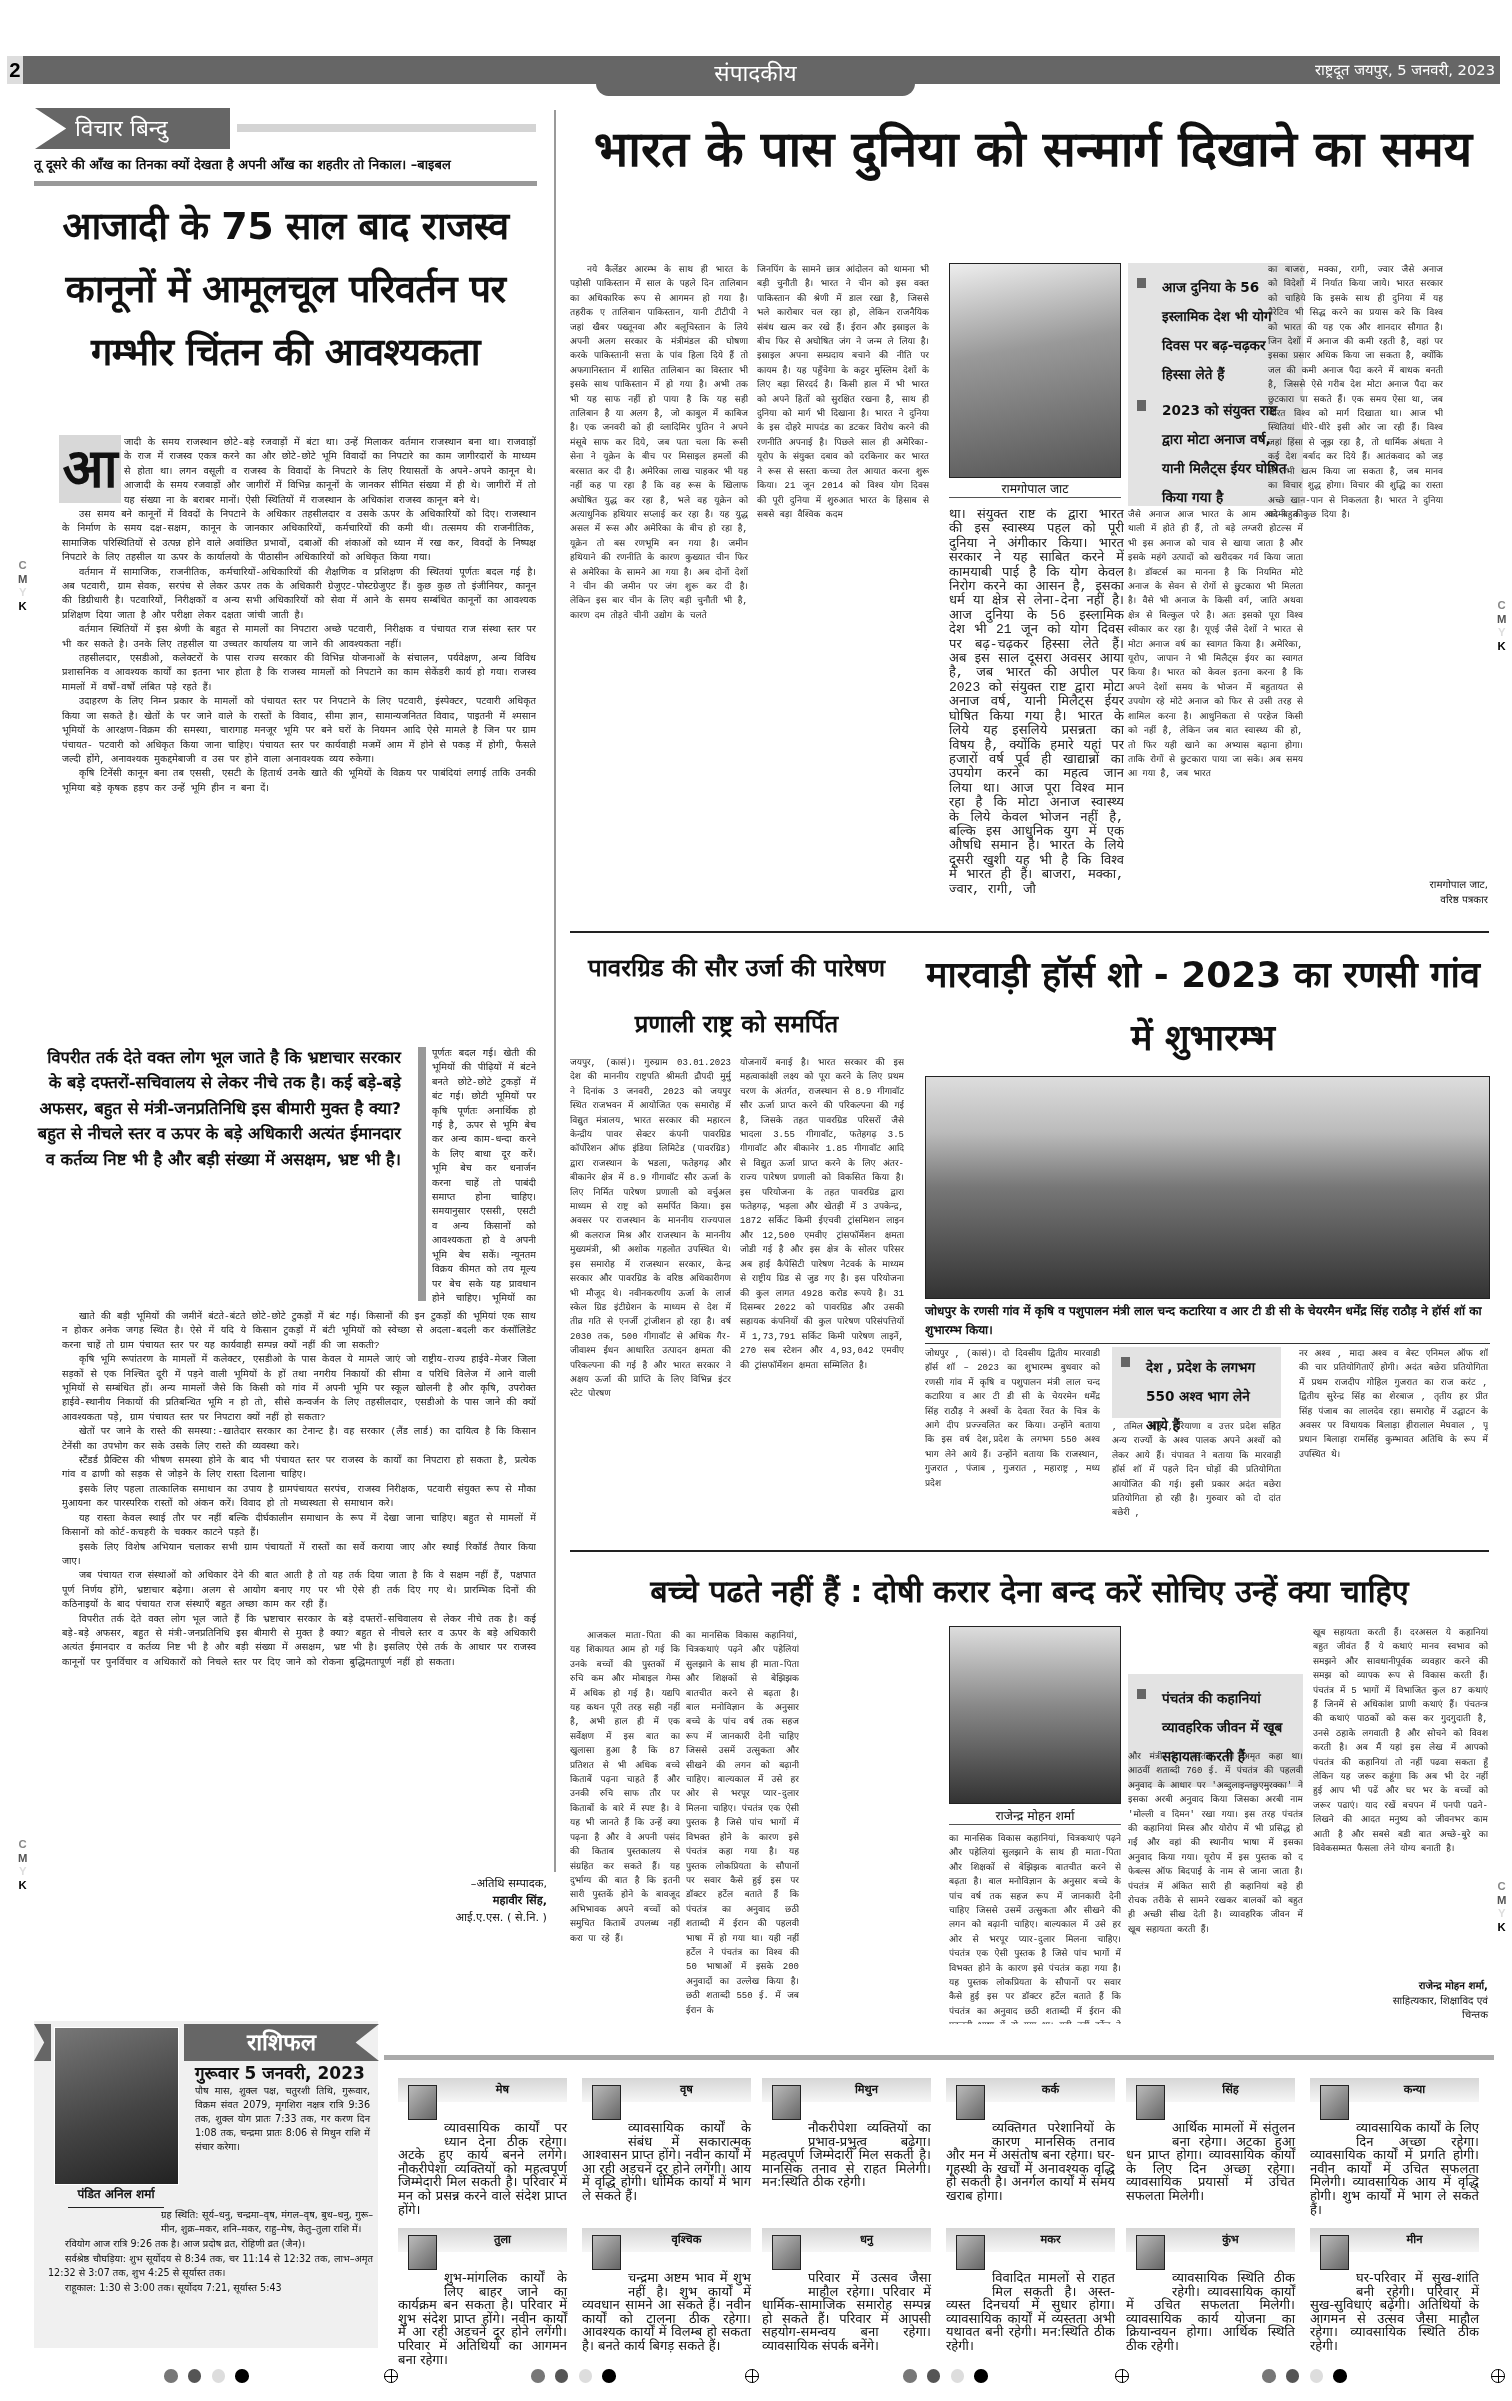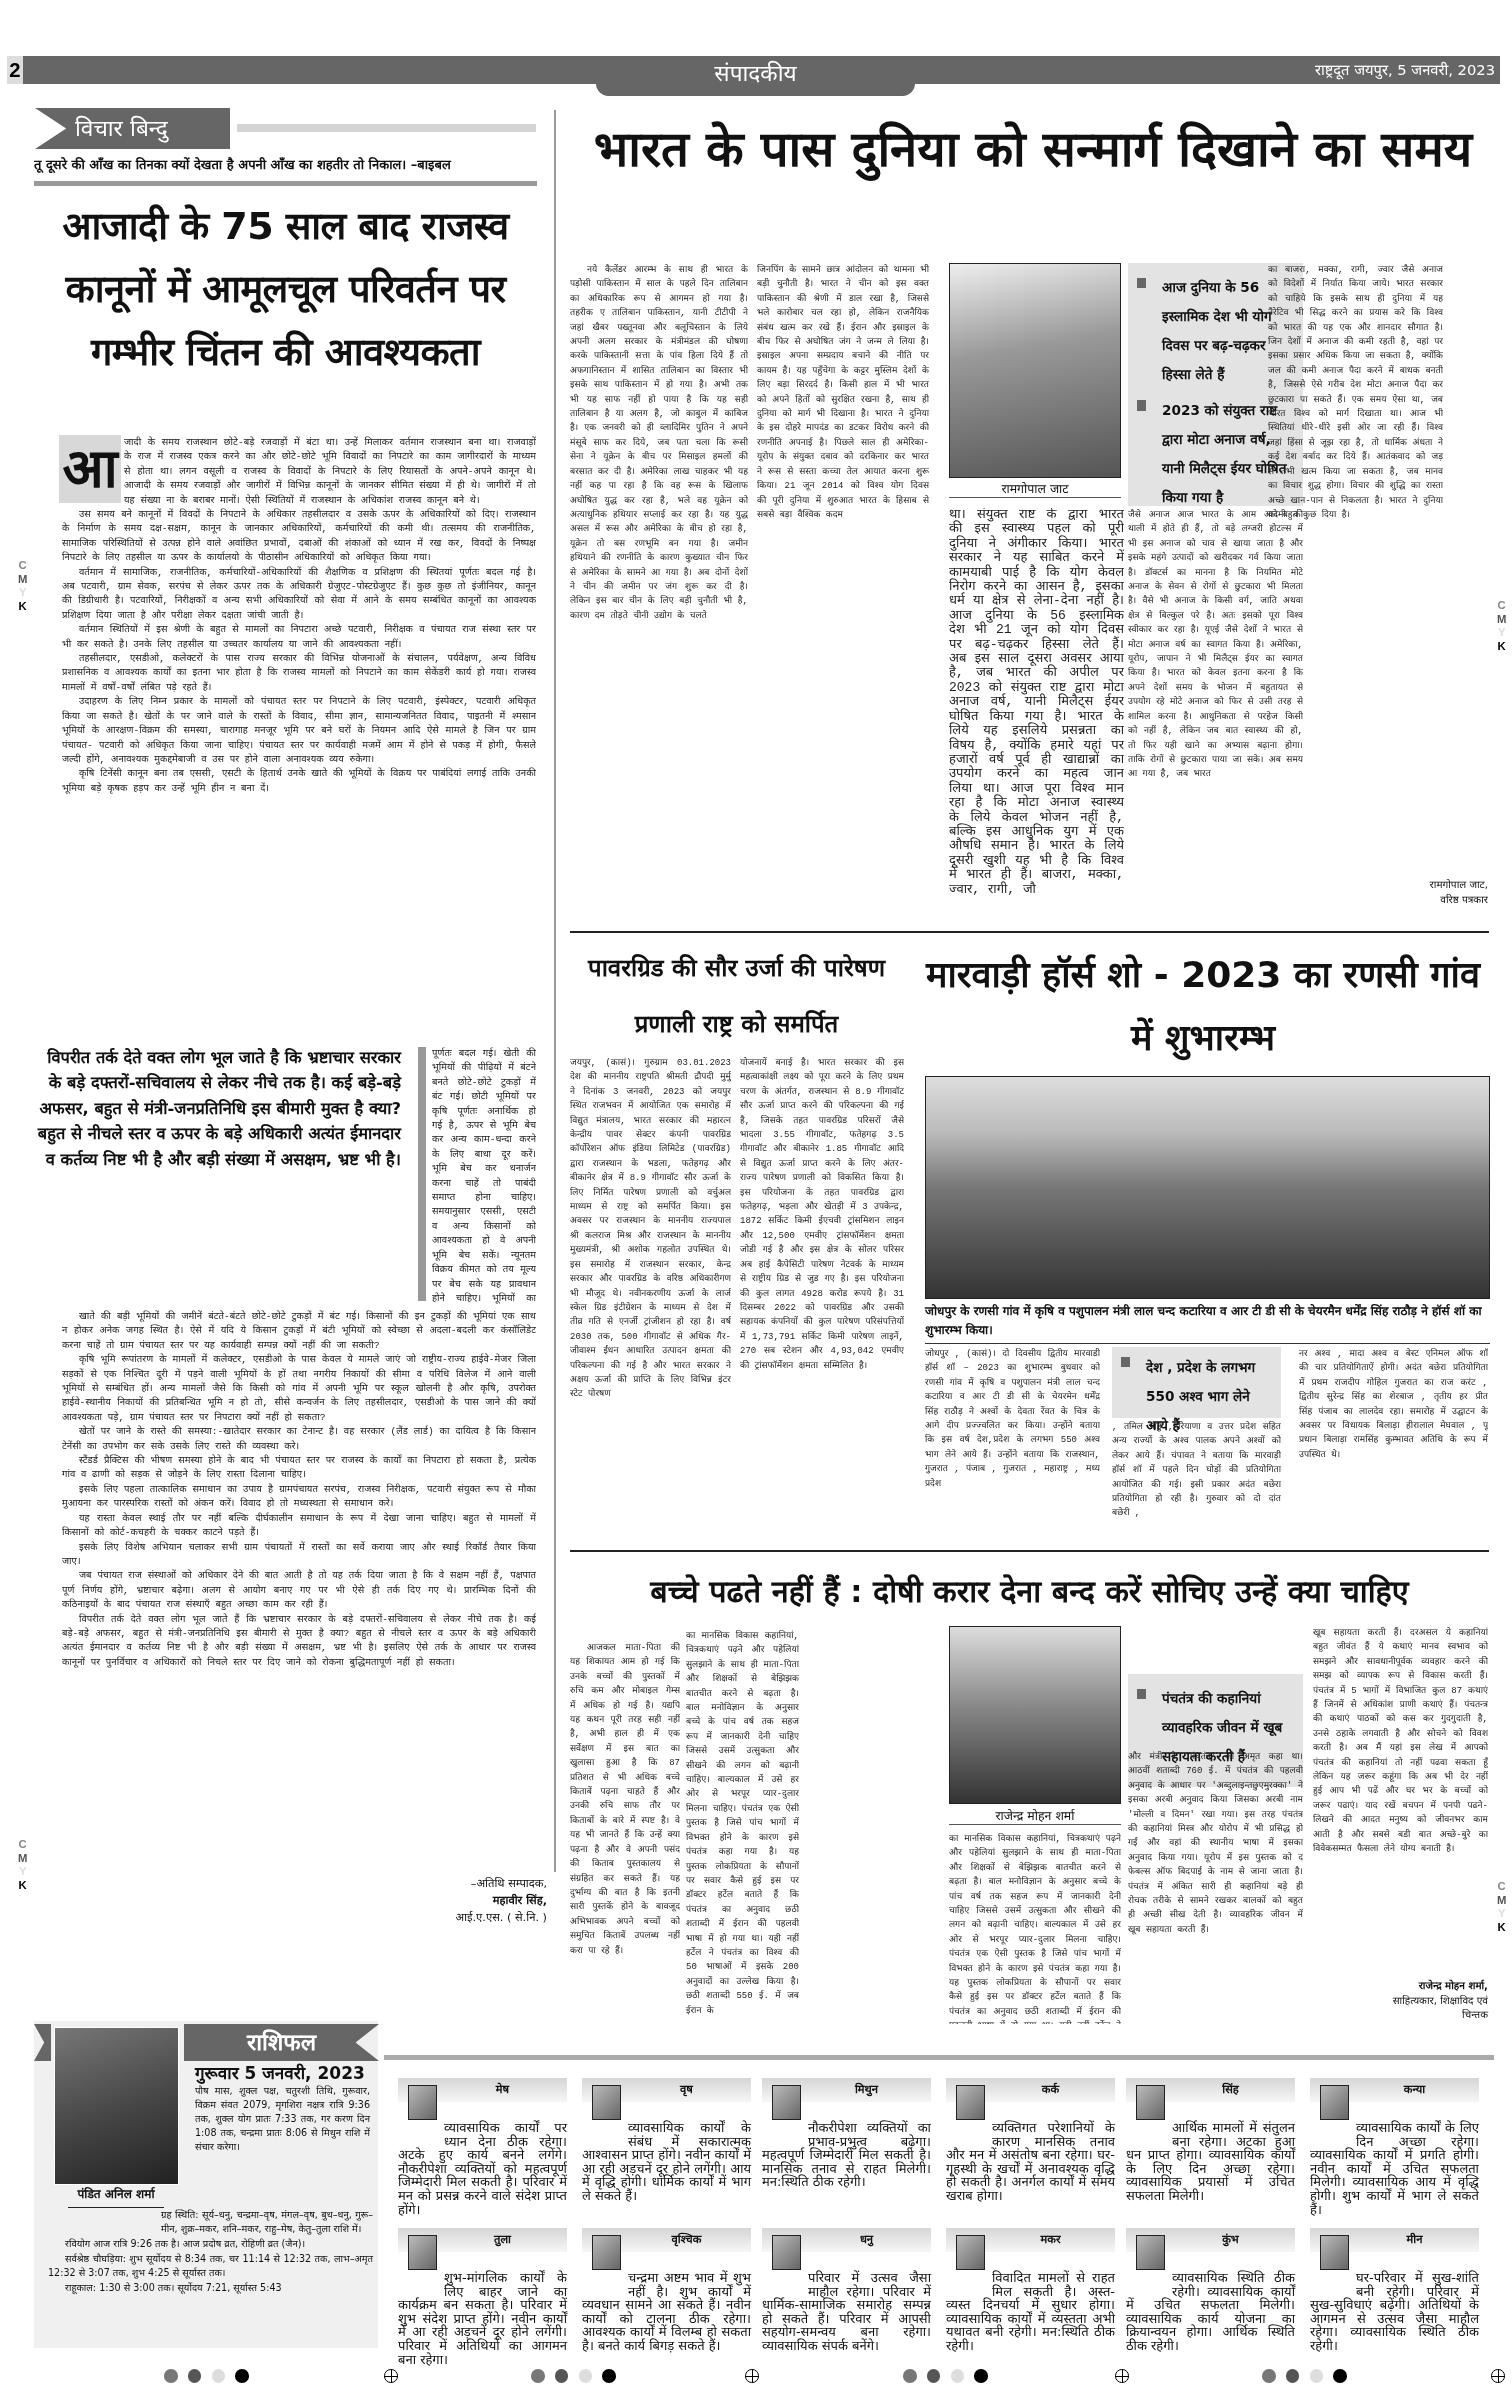--- a/index.html
+++ b/index.html
@@ -253,21 +253,21 @@
 </div>
 <div class="abs body-text" style="left:1112px;top:1420px;width:169px;height:113px;overflow:hidden;font-size:9px;">
   <p style="text-indent:0">, तमिल नाडु ,हरियाणा व उत्तर प्रदेश सहित अन्य राज्यों के अश्व पालक अपने अश्वों को लेकर आये हैं। चंपावत ने बताया कि मारवाड़ी हॉर्स शॉ में पहले दिन घोड़ों की प्रतियोगिता आयोजित की गई। इसी प्रकार अदंत बछेरा प्रतियोगिता हो रही है। गुरुवार को दो दांत बछेरी ,</p>
 </div>
 <div class="abs body-text" style="left:1299px;top:1347px;width:189px;height:186px;overflow:hidden;font-size:9px;">
   <p style="text-indent:0">नर अश्व , मादा अश्व व बेस्ट एनिमल ऑफ शॉ की चार प्रतियोगिताऐं होगी। अदंत बछेरा प्रतियोगिता में प्रथम राजदीप गोहिल गुजरात का राज करंट , द्वितीय सुरेन्द्र सिंह का शेरबाज , तृतीय हर प्रीत सिंह पंजाब का लालदेव रहा। समारोह में उद्घाटन के अवसर पर विधायक बिलाड़ा हीरालाल मेघवाल , पू प्रधान बिलाड़ा रामसिंह कुम्भावत अतिथि के रूप में उपस्थित थे।</p>
 </div>
 <div class="abs hr-thick" style="left:570px;top:1550px;width:919px;"></div>
 
 <div class="abs sub-headline" style="left:570px;top:1558px;width:919px;font-size:30.5px;line-height:68px;white-space:nowrap;">बच्चे पढते नहीं हैं : दोषी करार देना बन्द करें सोचिए उन्हें क्या चाहिए</div>
-<div class="abs body-text" style="left:570px;top:1629px;width:110px;height:395px;overflow:hidden;font-size:9px;margin-top:12px;">
+<div class="abs body-text" style="left:570px;top:1629px;width:110px;height:395px;overflow:hidden;font-size:9px;">
   <p>आजकल माता-पिता की यह शिकायत आम हो गई कि उनके बच्चों की पुस्तकों में रुचि कम और मोबाइल गेम्स में अधिक हो गई है। यद्यपि यह कथन पूरी तरह सही नहीं है, अभी हाल ही में एक सर्वेक्षण में इस बात का खुलासा हुआ है कि 87 प्रतिशत से भी अधिक बच्चे किताबें पढ़ना चाहते हैं और उनकी रुचि साफ तौर पर किताबों के बारे में स्पष्ट है। वे यह भी जानते हैं कि उन्हें क्या पढ़ना है और वे अपनी पसंद की किताब पुस्तकालय से संग्रहित कर सकते हैं। यह दुर्भाग्य की बात है कि इतनी सारी पुस्तकें होने के बावजूद अभिभावक अपने बच्चों को समुचित किताबें उपलब्ध नहीं करा पा रहे हैं।</p>
 </div>
 <div class="abs body-text" style="left:686px;top:1629px;width:113px;height:395px;overflow:hidden;font-size:9px;">
   <p style="text-indent:0">का मानसिक विकास कहानियां, चित्रकथाएं पढ़ने और पहेलियां सुलझाने के साथ ही माता-पिता और शिक्षकों से बेझिझक बातचीत करने से बढ़ता है। बाल मनोविज्ञान के अनुसार बच्चे के पांच वर्ष तक सहज रूप में जानकारी देनी चाहिए जिससे उसमें उत्सुकता और सीखने की लगन को बढ़ानी चाहिए। बाल्यकाल में उसे हर ओर से भरपूर प्यार-दुलार मिलना चाहिए। पंचतंत्र एक ऐसी पुस्तक है जिसे पांच भागों में विभक्त होने के कारण इसे पंचतंत्र कहा गया है। यह पुस्तक लोकप्रियता के सौपानों पर सवार कैसे हुई इस पर डॉक्टर हर्टेल बताते हैं कि पंचतंत्र का अनुवाद छठी शताब्दी में ईरान की पहलवी भाषा में हो गया था। यही नहीं हर्टेल ने पंचतंत्र का विश्व की 50 भाषाओं में इसके 200 अनुवादों का उल्लेख किया है। छठी शताब्दी 550 ई. में जब ईरान के</p>
 </div>
 <div class="abs photo" style="left:949px;top:1626px;width:172px;height:178px;background:linear-gradient(180deg,#ddd 0%,#888 45%,#333 100%);"></div>
 <div class="abs byline" style="left:949px;top:1807px;width:172px;">राजेन्द्र मोहन शर्मा</div>
 <div class="abs body-text" style="left:949px;top:1832px;width:172px;height:192px;overflow:hidden;font-size:9px;">
   <p style="text-indent:0">का मानसिक विकास कहानियां, चित्रकथाएं पढ़ने और पहेलियां सुलझाने के साथ ही माता-पिता और शिक्षकों से बेझिझक बातचीत करने से बढ़ता है। बाल मनोविज्ञान के अनुसार बच्चे के पांच वर्ष तक सहज रूप में जानकारी देनी चाहिए जिससे उसमें उत्सुकता और सीखने की लगन को बढ़ानी चाहिए। बाल्यकाल में उसे हर ओर से भरपूर प्यार-दुलार मिलना चाहिए। पंचतंत्र एक ऐसी पुस्तक है जिसे पांच भागों में विभक्त होने के कारण इसे पंचतंत्र कहा गया है। यह पुस्तक लोकप्रियता के सौपानों पर सवार कैसे हुई इस पर डॉक्टर हर्टेल बताते हैं कि पंचतंत्र का अनुवाद छठी शताब्दी में ईरान की पहलवी भाषा में हो गया था। यही नहीं हर्टेल ने पंचतंत्र का विश्व की 50 भाषाओं में इसके 200 अनुवादों का उल्लेख किया है। छठी शताब्दी 550 ई. में जब ईरान के</p>
 </div>

